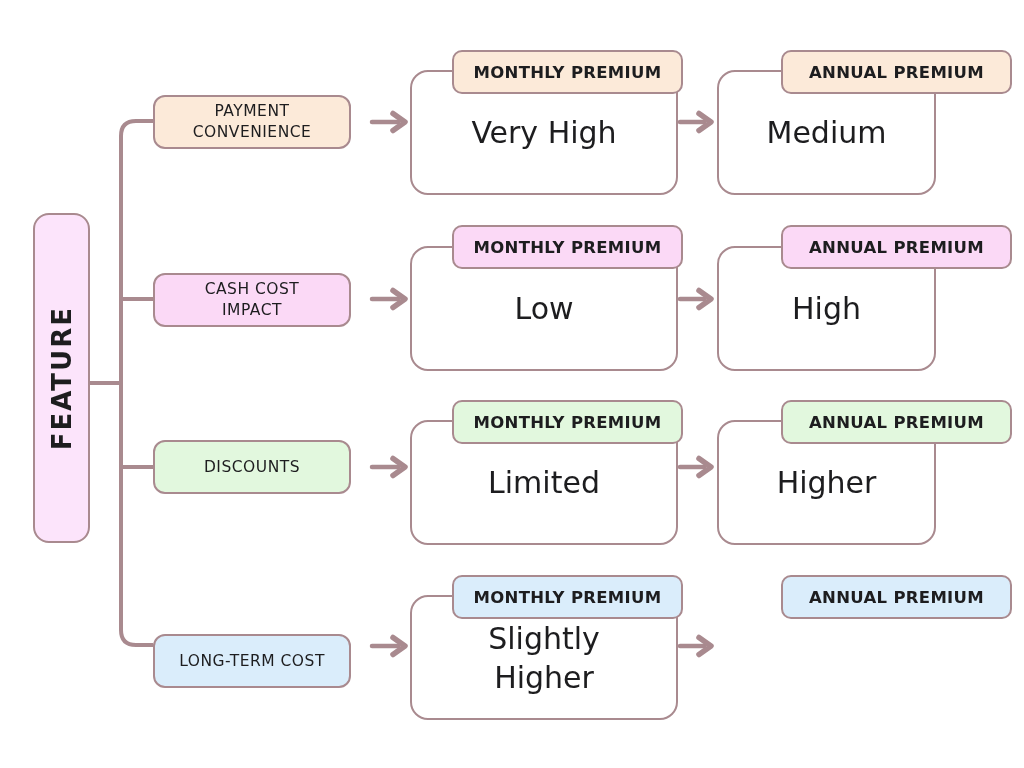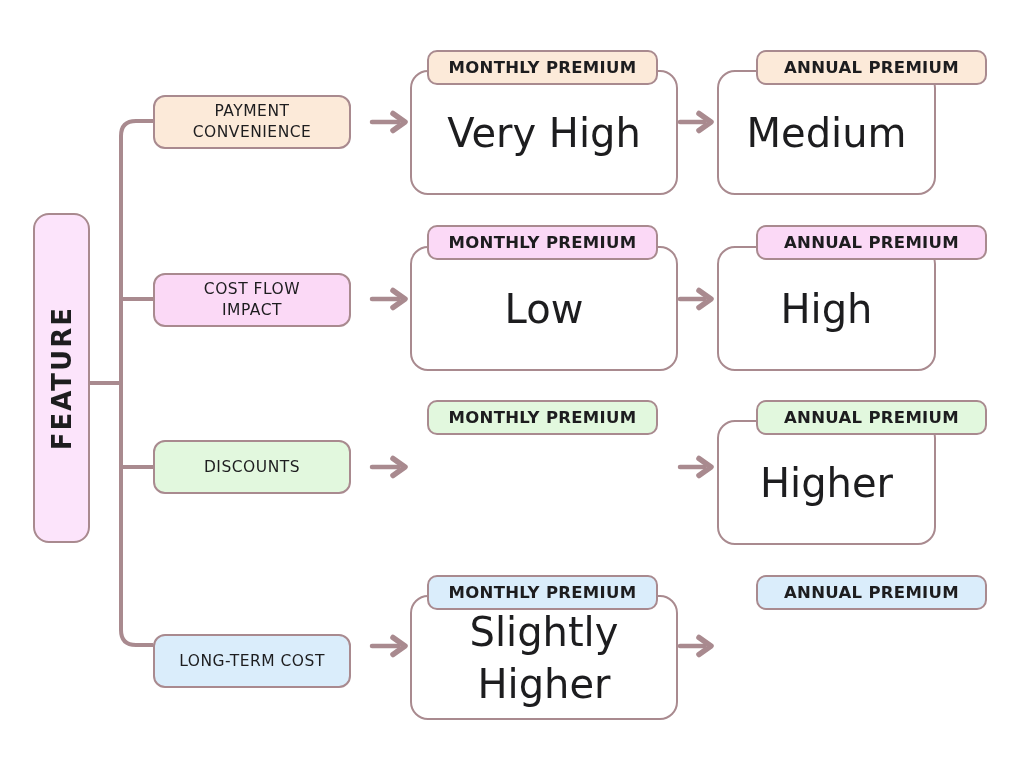--- a/index.html
+++ b/index.html
@@ -21,26 +21,26 @@
         border:2px solid var(--line);text-align:center;}
 
   .root-node{left:33px;top:213px;width:57px;height:330px;border-radius:16px;}
   .root-label{writing-mode:vertical-rl;transform:rotate(180deg);
     font-size:26px;font-weight:bold;letter-spacing:2px;white-space:nowrap;}
 
   .feature-node{left:153px;width:198px;height:54px;border-radius:12px;
     font-size:15.5px;letter-spacing:.5px;line-height:1.35;white-space:pre-line;}
 
   .big-card{width:268px;height:125px;border-radius:18px;background:var(--card);
-    font-size:40px;line-height:1.3;white-space:pre-line;}
+    font-size:30px;line-height:1.3;white-space:pre-line;}
   .col-monthly{left:410px;}
   .col-annual{left:717px;width:219px;}
 
-  .head-tag{width:231px;height:35px;border-radius:10px;
-    font-size:16.5px;font-weight:bold;letter-spacing:.3px;}
+  .head-tag{width:231px;height:44px;border-radius:10px;
+    font-size:16.5px;font-weight:bold;letter-spacing:.3px;margin-left:25px;}
   .head-monthly{left:427px;}
   .head-annual{left:756px;}
 
   .r0-big{top:70px;}  .r0-head{top:50px;}  .r0-feat{top:95px;}
   .r1-big{top:246px;} .r1-head{top:225px;} .r1-feat{top:273px;}
   .r2-big{top:420px;} .r2-head{top:400px;} .r2-feat{top:440px;}
   .r3-big{top:595px;} .r3-head{top:575px;} .r3-feat{top:634px;}
 </style>
 </head>
 <body>
@@ -92,38 +92,41 @@
     <span>MONTHLY PREMIUM</span>
   </div>
   <div class="node big-card col-annual r0-big">
     <span>Medium</span>
   </div>
   <div class="node head-tag head-annual r0-head" style="background-color: rgb(252, 234, 217);">
     <span>ANNUAL PREMIUM</span>
   </div>
 
   <div class="node feature-node r1-feat" style="background-color: rgb(251, 217, 246);">
-    <span>COST FLOW
+    <span>CASH COST
 IMPACT</span>
   </div>
   <div class="node big-card col-monthly r1-big">
     <span>Low</span>
   </div>
   <div class="node head-tag head-monthly r1-head" style="background-color: rgb(251, 217, 246);">
     <span>MONTHLY PREMIUM</span>
   </div>
   <div class="node big-card col-annual r1-big">
     <span>High</span>
   </div>
   <div class="node head-tag head-annual r1-head" style="background-color: rgb(251, 217, 246);">
     <span>ANNUAL PREMIUM</span>
   </div>
 
   <div class="node feature-node r2-feat" style="background-color: rgb(226, 248, 222);">
     <span>DISCOUNTS</span>
+  </div>
+  <div class="node big-card col-monthly r2-big">
+    <span>Limited</span>
   </div>
   <div class="node head-tag head-monthly r2-head" style="background-color: rgb(226, 248, 222);">
     <span>MONTHLY PREMIUM</span>
   </div>
   <div class="node big-card col-annual r2-big">
     <span>Higher</span>
   </div>
   <div class="node head-tag head-annual r2-head" style="background-color: rgb(226, 248, 222);">
     <span>ANNUAL PREMIUM</span>
   </div>

